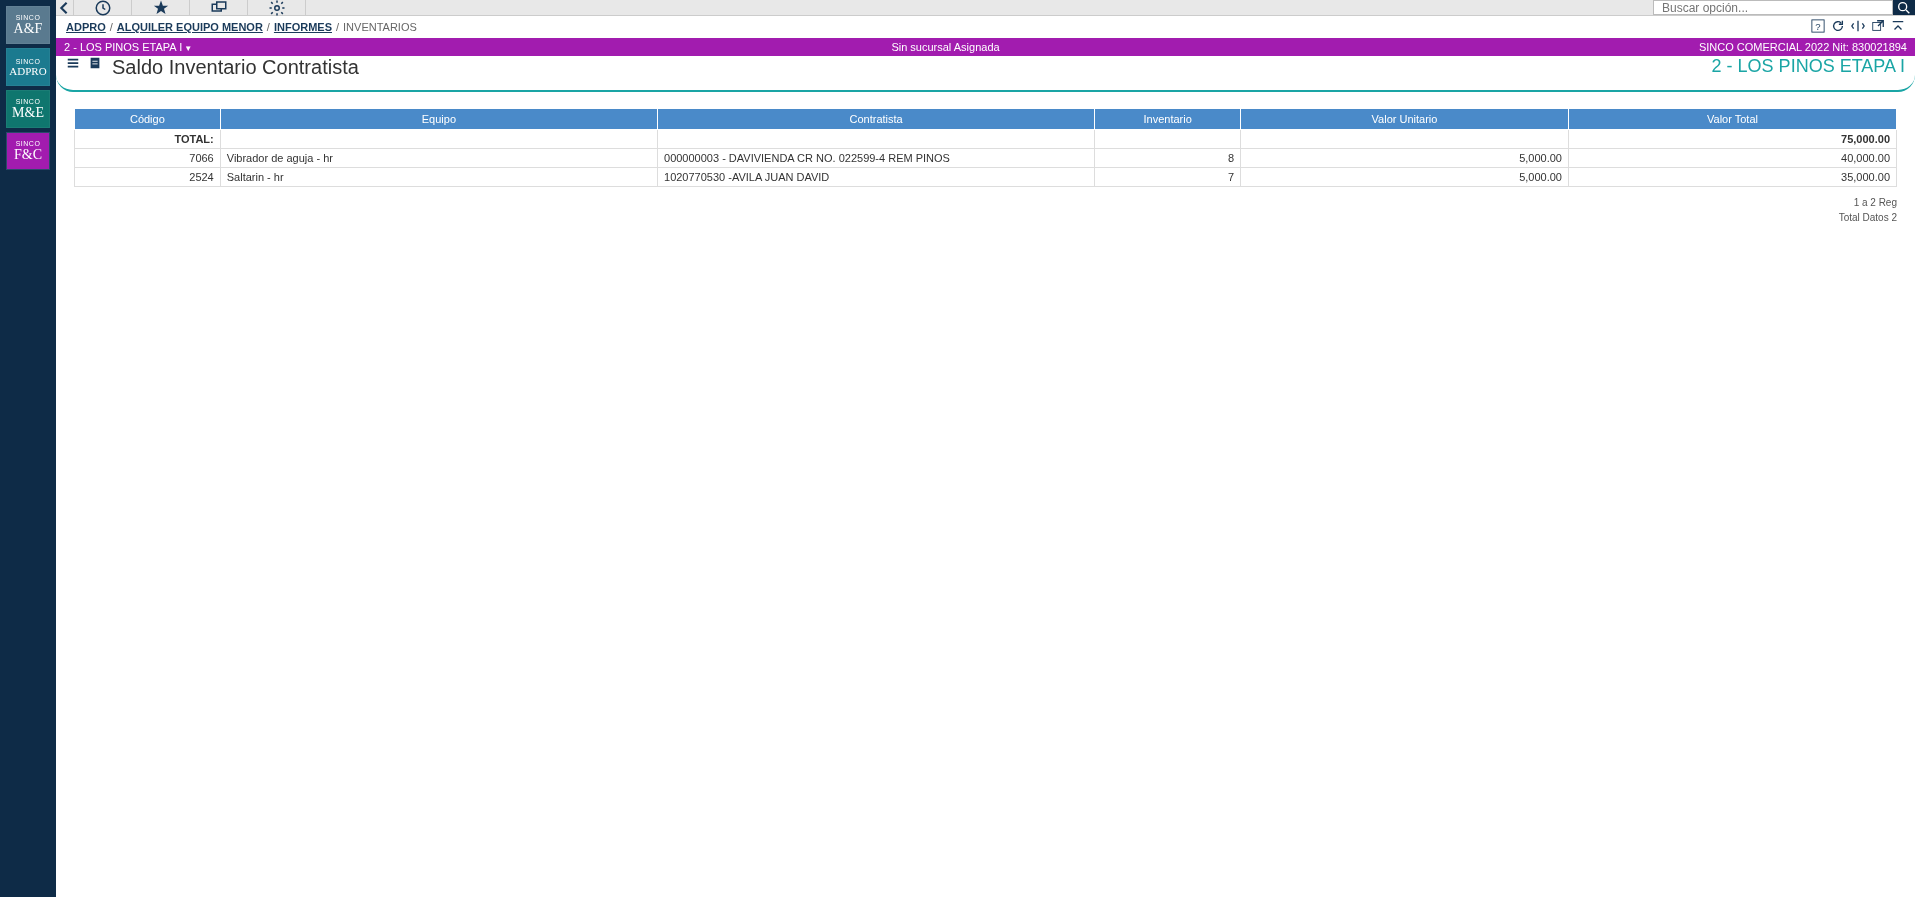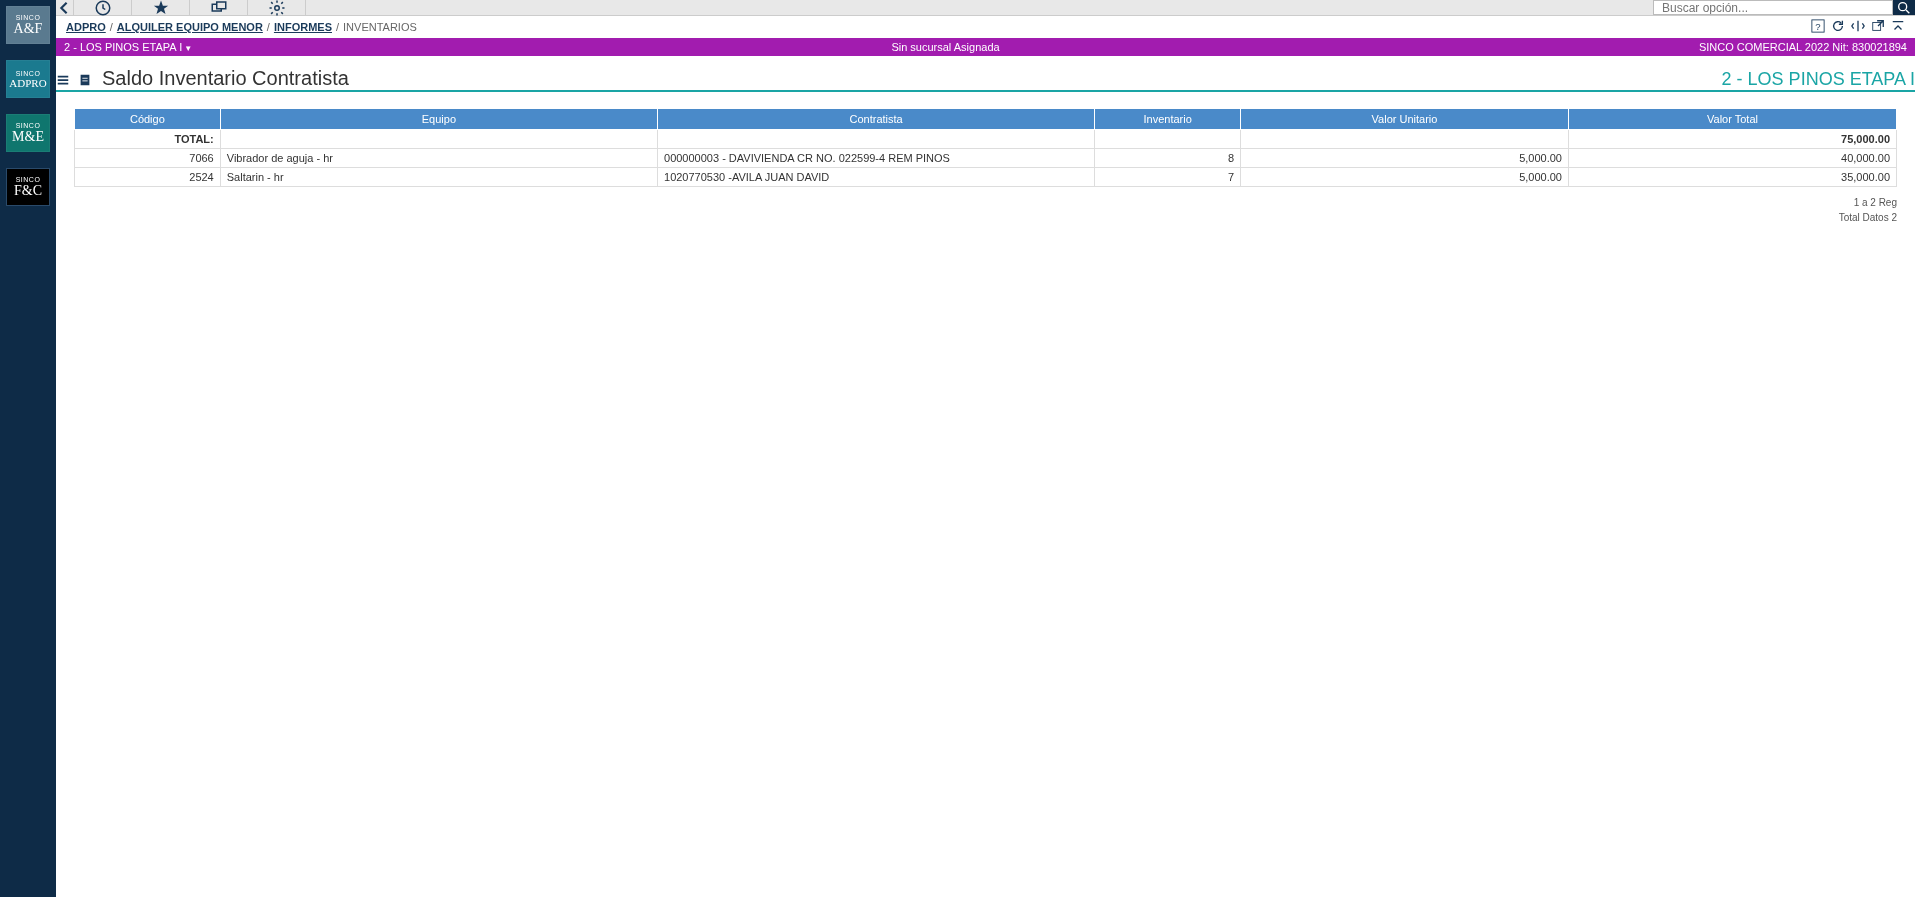--- a/index.html
+++ b/index.html
@@ -1,29 +1,29 @@
 <!DOCTYPE html>
 <html><head>
 <meta charset="utf-8">
 <style>
 * { margin: 0; padding: 0; box-sizing: border-box; }
 body { font-family: Arial, sans-serif; font-size: 12px; background: #fff; color: #333; overflow: hidden; }
 
 .app { display: flex; height: 100vh; }
 
 
-.left-sidebar { width: 56px; background: #0e2b47; display: flex; flex-direction: column; align-items: center; padding-top: 4px; gap: 12px; }
+.left-sidebar { width: 56px; background: #0e2b47; display: flex; flex-direction: column; align-items: center; padding-top: 4px; }
 .sidebar-tile { width: 44px; height: 38px; margin: 2px 0; display: flex; flex-direction: column; align-items: center; justify-content: center; cursor: pointer; border: 1px solid rgba(255,255,255,0.05); }
 .sidebar-tile .small { font-size: 7px; color: #fff; letter-spacing: 0.5px; }
 .sidebar-tile .big { font-size: 14px; color: #fff; font-weight: 300; font-family: 'Times New Roman', serif; }
 .tile-af { background: #5a7a8f; }
 .tile-adpro { background: #1b7a8f; }
 .tile-adpro .big { font-size: 11px; }
 .tile-me { background: #0f766e; }
-.tile-fc { background: #000000; border: 1px solid #2a4a6a; }
+.tile-fc { background: #a21caf; border: 1px solid #2a4a6a; }
 
 
 .main-area { flex: 1; display: flex; flex-direction: column; min-width: 0; }
 
 
 .top-toolbar { height: 16px; background: #e8e8e8; border-bottom: 1px solid #ccc; display: flex; align-items: stretch; }
 .toolbar-left { display: flex; align-items: stretch; }
 .toolbar-btn { width: 58px; display: flex; align-items: center; justify-content: center; border-right: 1px solid #ccc; cursor: pointer; color: #1a3a5a; }
 .toolbar-btn.narrow { width: 18px; }
 .toolbar-spacer { flex: 1; }
@@ -41,21 +41,21 @@
 .breadcrumb-icons span { cursor: pointer; }
 
 
 .info-bar { height: 18px; background: #a21caf; color: #fff; display: flex; align-items: center; font-size: 11px; padding: 0 8px; }
 .info-left { }
 .info-left .drop { font-size: 8px; margin-left: 2px; }
 .info-center { flex: 1; text-align: center; }
 .info-right { }
 
 
-.page-title-row { height: 36px; border-bottom: 2px solid #1aa5a5; display: flex; align-items: flex-end; padding: 0 0; }
+.page-title-row { height: 36px; border-bottom: 2px solid #1aa5a5; display: flex; align-items: flex-start; padding: 0 10px; border-radius: 17px; }
 .title-icons { display: flex; gap: 8px; color: #1a3a5a; margin-right: 10px; }
 .title-icons span { cursor: pointer; }
 .page-title { font-size: 20px; color: #333; font-weight: 300; flex: 1; }
 .page-subtitle { font-size: 18px; color: #1aa5a5; font-weight: 300; }
 
 
 .table-wrap { padding: 16px 18px 4px 18px; }
 table { width: 100%; border-collapse: collapse; }
 thead th { background: #4a8ac9; color: #fff; font-weight: normal; font-size: 11px; padding: 4px 6px; border: 1px solid #fff; text-align: center; }
 tbody td { border: 1px solid #ddd; padding: 3px 6px; font-size: 11px; }

